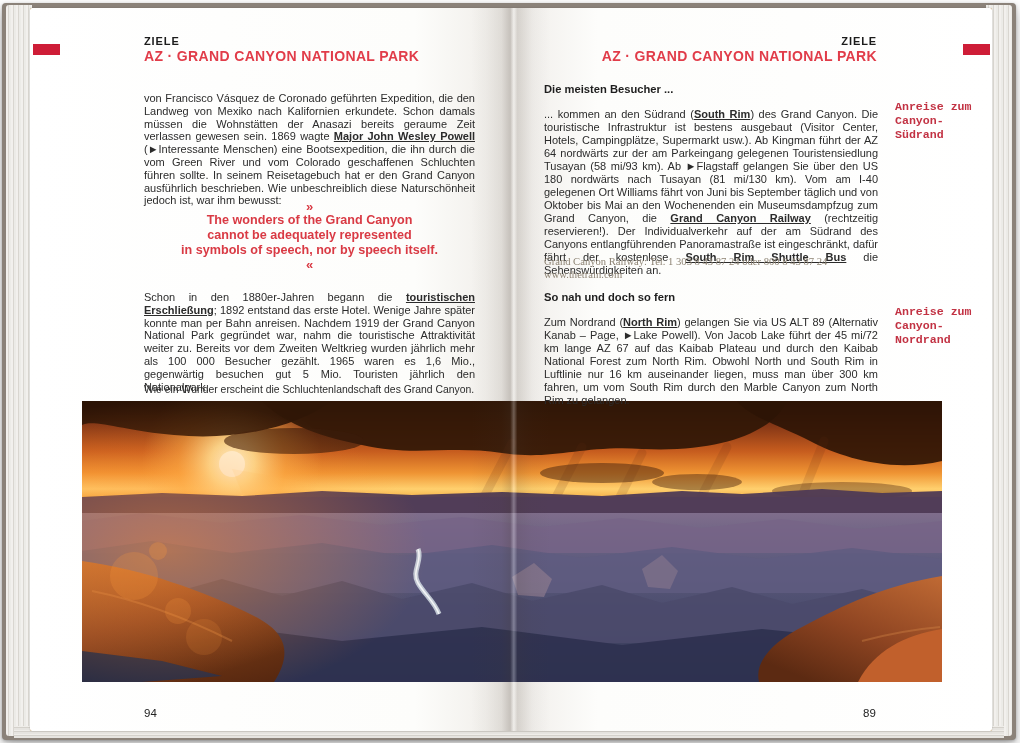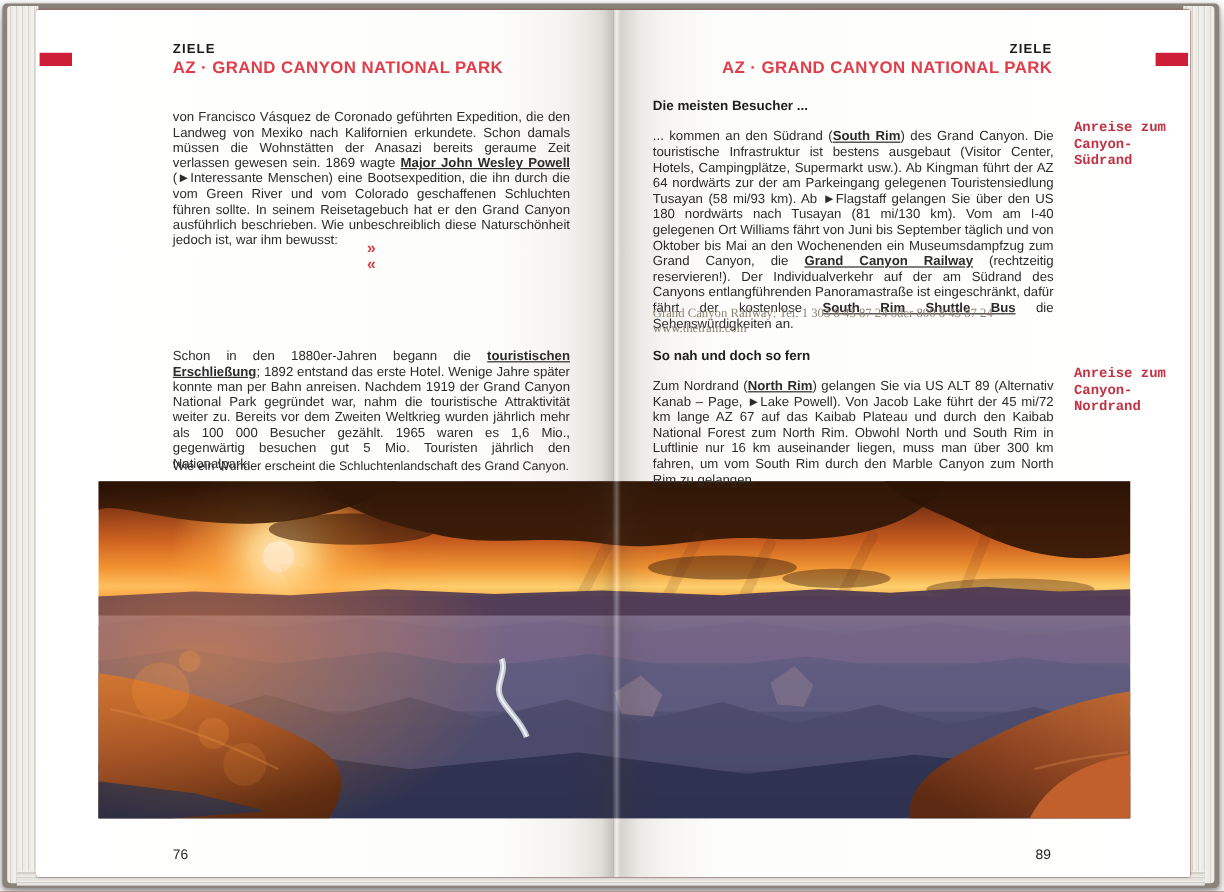--- a/index.html
+++ b/index.html
@@ -26,21 +26,21 @@
     right:4px; top:2px; bottom:4px; width:26px; border-radius:0 3px 3px 0;
     background:repeating-linear-gradient(90deg,#ecebe7 0 2px,#d9d6d0 2px 3px,#f2f0ed 3px 5px);
   }
   .edge-bottom {
     left:12px; right:12px; bottom:2px; height:12px;
     background:repeating-linear-gradient(0deg,#e6e4e0 0 2px,#d4d1cb 2px 3px,#efede9 3px 4px);
   }
 
   .spread {
     position:absolute; left:28px; top:5px; width:962px; height:723px;
-    background:#7f1d1d; border-radius:2px; overflow:hidden;
+    background:#a16207; border-radius:2px; overflow:hidden;
     box-shadow:0 0 2px rgba(0,0,0,.18);
   }
   .page { position:absolute; top:0; height:100%; width:481px; }
   .page-left  { left:0;
     background:linear-gradient(90deg,#ffffff 0%,#fdfdfb 80%,#f2f0ec 95%,#e6e3de 100%); }
   .page-right { left:481px;
     background:linear-gradient(90deg,#e8e5e0 0%,#f3f1ee 5%,#fdfdfb 18%,#ffffff 100%); }
 
   .gutter {
     position:absolute; left:441px; top:0; width:80px; height:100%;
@@ -126,28 +126,29 @@
 
       <div class="header">
         <div class="kicker">ZIELE</div>
         <div class="title">AZ · GRAND CANYON NATIONAL PARK</div>
       </div>
 
       <p class="bodytext para1" lang="de"><span>von Francisco Vásquez de Coronado geführten Expedition, die den Landweg von Mexiko nach Kalifornien erkundete. Schon damals müssen die Wohnstätten der Anasazi bereits geraume Zeit verlassen gewesen sein. 1869 wagte </span><b>Major John Wesley Powell</b><span> (►Interessante Menschen) eine Bootsexpedition, die ihn durch die vom Green River und vom Colorado geschaffenen Schluchten führen sollte. In seinem Reisetagebuch hat er den Grand Canyon ausführlich beschrieben. Wie unbeschreiblich diese Naturschönheit jedoch ist, war ihm bewusst:</span></p>
 
       <div class="quote">
         <span class="mark">»</span>
+        <span>The wonders of the Grand Canyon<br>cannot be adequately represented<br>in symbols of speech, nor by speech itself.</span>
         <span class="mark">«</span>
       </div>
 
       <p class="bodytext para2" lang="de"><span>Schon in den 1880er-Jahren begann die </span><b>touristischen Erschließung</b><span>; 1892 entstand das erste Hotel. Wenige Jahre später konnte man per Bahn anreisen. Nachdem 1919 der Grand Canyon National Park gegründet war, nahm die touristische Attraktivität weiter zu. Bereits vor dem Zweiten Weltkrieg wurden jährlich mehr als 100 000 Besucher gezählt. 1965 waren es 1,6 Mio., gegenwärtig besuchen gut 5 Mio. Touristen jährlich den Nationalpark.</span></p>
 
       <div class="caption">Wie ein Wunder erscheint die Schluchtenlandschaft des Grand Canyon.</div>
 
-      <div class="pagenum">76</div>
+      <div class="pagenum">94</div>
     </div>
 
     <div class="page page-right">
       <div class="tab"></div>
 
       <div class="header">
         <div class="kicker">ZIELE</div>
         <div class="title">AZ · GRAND CANYON NATIONAL PARK</div>
       </div>
 

